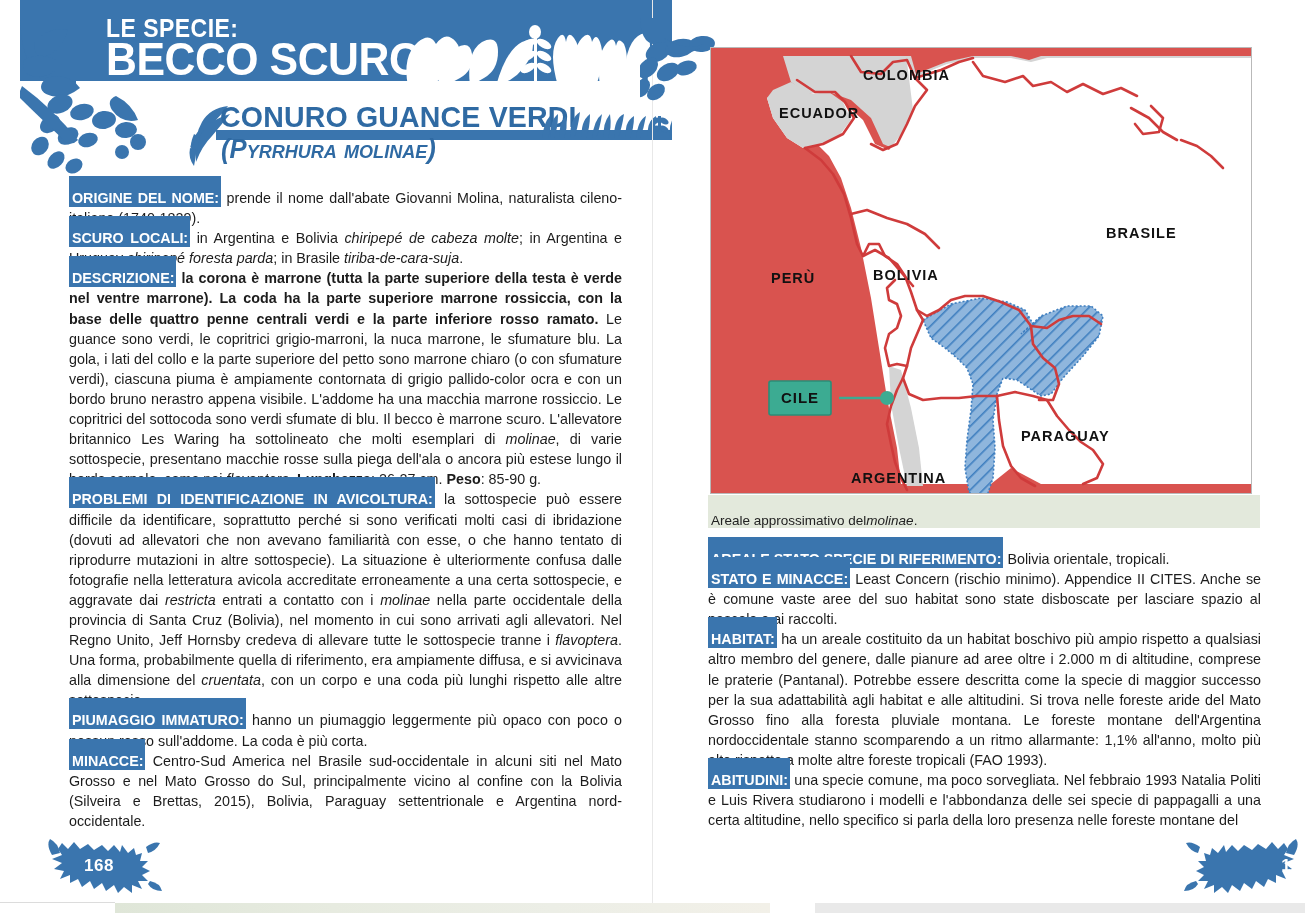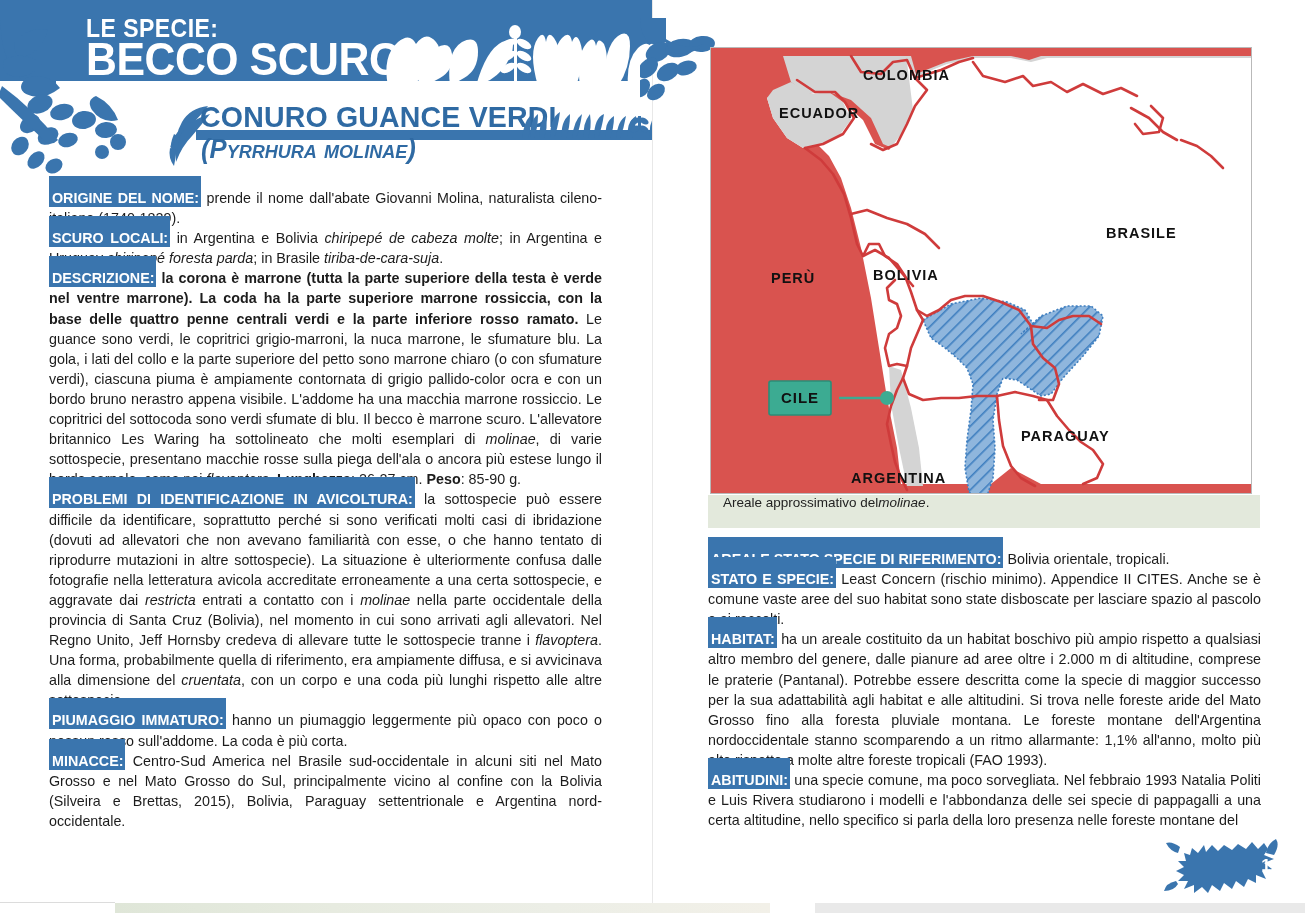--- a/index.html
+++ b/index.html
@@ -21,20 +21,21 @@
     inset: 0;
     background: #ffffff;
   }
 
   .page {
     position: absolute;
     top: 0;
     height: 903px;
     background: #ffffff;
     overflow: hidden;
+    margin-left: 20px;
   }
   #page-left  { left: 0;   width: 652px; }
   #page-right { left: 653px; width: 652px; }
 
   .page-seam {
     position: absolute;
     left: 652px; top: 0; width: 1px; height: 903px;
     background: #e8e8e8;
   }
 
@@ -160,22 +161,22 @@
   }
   .map-frame svg { display: block; }
   .map-caption {
     position: absolute;
     left: 708px; top: 495px;
     width: 552px; height: 33px;
     background: #e3e9dc;
     font-size: 13.5px;
     color: #222222;
     display: flex;
-    align-items: flex-start;
-    padding-left: 15px;
+    align-items: flex-end;
+    padding-left: 3px;
     box-sizing: border-box;
   }
 
   
   .folio {
     position: absolute;
     bottom: 8px;
     width: 120px; height: 56px;
   }
   #folio-left  { left: 28px; }
@@ -309,20 +310,33 @@
         <span class="lbl">PROBLEMI DI IDENTIFICAZIONE IN AVICOLTURA:</span><span> la sottospecie può essere difficile da identificare, soprattutto perché si sono verificati molti casi di ibridazione (dovuti ad allevatori che non avevano familiarità con esse, o che hanno tentato di riprodurre mutazioni in altre sottospecie). La situazione è ulteriormente confusa dalle fotografie nella letteratura avicola accreditate erroneamente a una certa sottospecie, e aggravate dai <span class="it">restricta</span> entrati a contatto con i <span class="it">molinae</span> nella parte occidentale della provincia di Santa Cruz (Bolivia), nel momento in cui sono arrivati agli allevatori. Nel Regno Unito, Jeff Hornsby credeva di allevare tutte le sottospecie tranne i <span class="it">flavoptera</span>. Una forma, probabilmente quella di riferimento, era ampiamente diffusa, e si avvicinava alla dimensione del <span class="it">cruentata</span>, con un corpo e una coda più lunghi rispetto alle altre sottospecie.</span>
       </p>
       <p>
         <span class="lbl">PIUMAGGIO IMMATURO:</span><span> hanno un piumaggio leggermente più opaco con poco o nessun rosso sull'addome. La coda è più corta.</span>
       </p>
       <p>
         <span class="lbl">MINACCE:</span><span> Centro-Sud America nel Brasile sud-occidentale in alcuni siti nel Mato Grosso e nel Mato Grosso do Sul, principalmente vicino al confine con la Bolivia (Silveira e Brettas, 2015), Bolivia, Paraguay settentrionale e Argentina nord-occidentale.</span>
       </p>
     </div>
 
+    <div class="folio" id="folio-left">
+      <svg viewBox="0 0 120 56" width="120" height="56">
+        <g fill="#3a75ae">
+          <path d="M10 10 L14 4 L20 10 L26 3 L32 10 L40 5 L46 11 L54 6 L60 12 L66 6 L72 13 L74 6 L80 14 L86 9 L88 16
+                   L94 14 L92 22 L100 22 L94 28 L102 32 L94 36 L100 42 L90 42 L94 50 L84 46 L84 54 L76 48 L70 54 L66 46
+                   L58 52 L54 44 L46 50 L42 42 L34 48 L30 40 L22 44 L22 36 L12 40 L16 32 L6 30 L14 24 L4 20 L14 16 Z"></path>
+          <path d="M4 16 q-6 -10 -2 -16 q8 4 10 14 Z"></path>
+          <path d="M98 8 q8 -6 14 -4 q-4 8 -12 10 Z"></path>
+          <path d="M102 42 q10 2 12 10 q-10 0 -14 -7 Z"></path>
+        </g>
+      </svg>
+      <div class="folio-num">168</div>
+    </div>
   </div>
 
   <div class="page" id="page-right">
 
     <div class="folio" id="folio-right" style="left:505px">
       <svg viewBox="0 0 120 56" width="120" height="56">
         <g fill="#3a75ae">
           <path d="M110 10 L106 4 L100 10 L94 3 L88 10 L80 5 L74 11 L66 6 L60 12 L54 6 L48 13 L46 6 L40 14 L34 9 L32 16
                    L26 14 L28 22 L20 22 L26 28 L18 32 L26 36 L20 42 L30 42 L26 50 L36 46 L36 54 L44 48 L50 54 L54 46
                    L62 52 L66 44 L74 50 L78 42 L86 48 L90 40 L98 44 L98 36 L108 40 L104 32 L114 30 L106 24 L116 20 L106 16 Z"></path>
@@ -432,21 +446,21 @@
     <span>Areale approssimativo del </span>
       <span class="it">molinae</span>
       <span>.</span>
   </div>
 
   <div class="col" id="col-right">
     <p>
       <span class="lbl">AREALE STATO SPECIE DI RIFERIMENTO:</span><span> Bolivia orientale, tropicali.</span>
     </p>
     <p>
-      <span class="lbl">STATO E SPECIE:</span><span> Least Concern (rischio minimo). Appendice II CITES. Anche se è comune vaste aree del suo habitat sono state disboscate per lasciare spazio al pascolo e ai raccolti.</span>
+      <span class="lbl">STATO E MINACCE:</span><span> Least Concern (rischio minimo). Appendice II CITES. Anche se è comune vaste aree del suo habitat sono state disboscate per lasciare spazio al pascolo e ai raccolti.</span>
     </p>
     <p>
       <span class="lbl">HABITAT:</span><span> ha un areale costituito da un habitat boschivo più ampio rispetto a qualsiasi altro membro del genere, dalle pianure ad aree oltre i 2.000 m di altitudine, comprese le praterie (Pantanal). Potrebbe essere descritta come la specie di maggior successo per la sua adattabilità agli habitat e alle altitudini. Si trova nelle foreste aride del Mato Grosso fino alla foresta pluviale montana. Le foreste montane dell'Argentina nordoccidentale stanno scomparendo a un ritmo allarmante: 1,1% all'anno, molto più alto rispetto a molte altre foreste tropicali (FAO 1993).</span>
     </p>
     <p>
       <span class="lbl">ABITUDINI:</span><span> una specie comune, ma poco sorvegliata. Nel febbraio 1993 Natalia Politi e Luis Rivera studiarono i modelli e l'abbondanza delle sei specie di pappagalli a una certa altitudine, nello specifico si parla della loro presenza nelle foreste montane del</span>
     </p>
   </div>
 
   <div class="trim-strip trim-a"></div>

